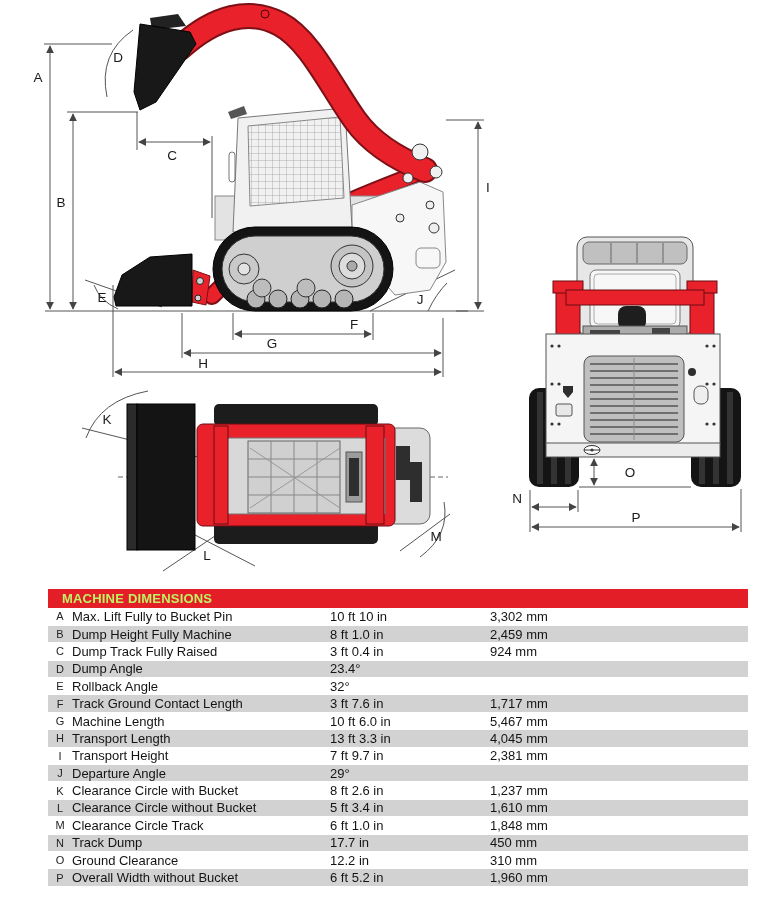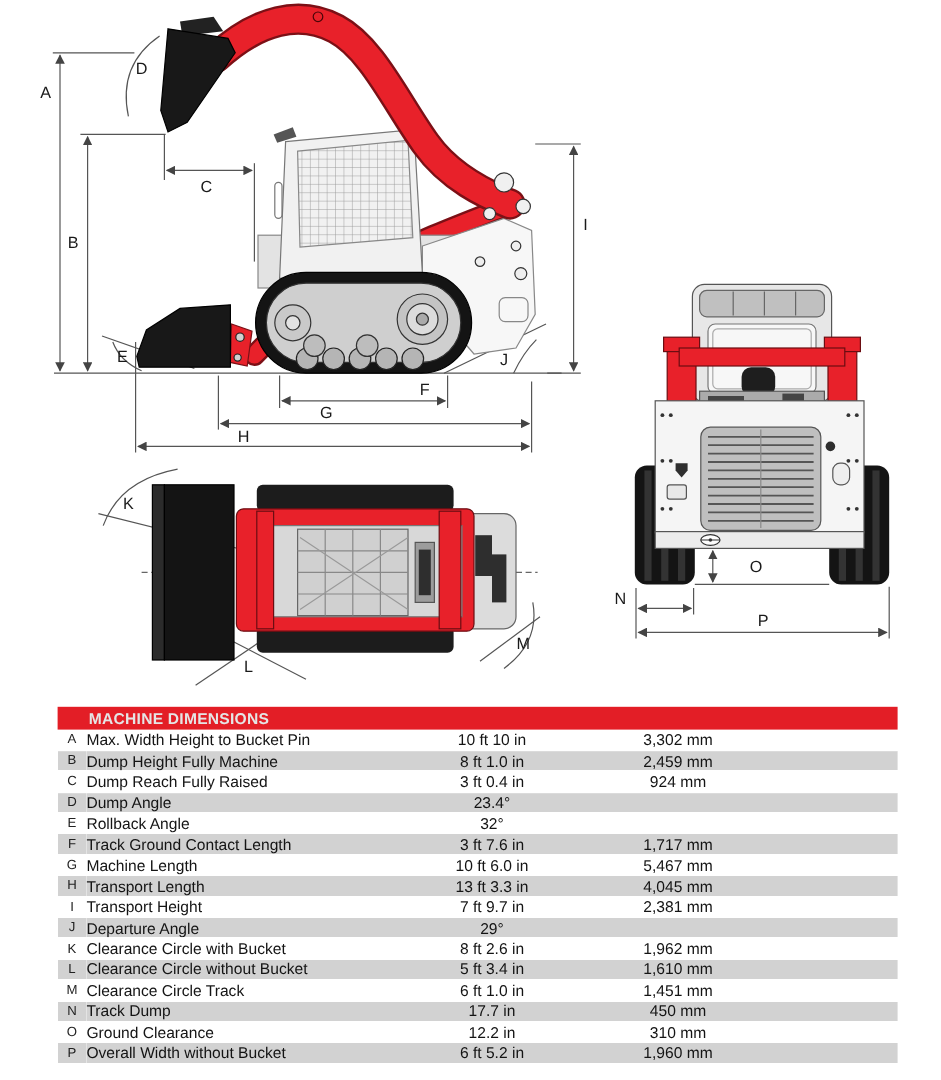--- a/index.html
+++ b/index.html
@@ -2,27 +2,27 @@
 <html><head>
 <meta charset="utf-8">
 <style>
   html,body{margin:0;padding:0;background:#fff;}
   body{width:784px;height:900px;overflow:hidden;font-family:"Liberation Sans",sans-serif;}
   .page{position:relative;width:784px;height:900px;background:#fff;}
   svg.diagrams{position:absolute;left:0;top:0;display:block;}
   .diagrams text{font-family:"Liberation Sans",sans-serif;font-size:13.5px;fill:#1a1a1a;}
   .dim-table{position:absolute;left:48px;top:589px;width:700px;border-collapse:collapse;
              table-layout:fixed;font-size:13px;color:#141414;}
-  .dim-table thead th{background:#e31e26;color:#e5e5e5;font-weight:bold;text-align:left;
-             padding:2px 0 2px 26px;font-size:13px;height:14px;letter-spacing:.2px;}
+  .dim-table thead th{background:#e31e26;color:#bef264;font-weight:bold;text-align:left;
+             padding:2px 0 2px 14px;font-size:13px;height:14px;letter-spacing:.2px;}
   .dim-table tbody tr{height:17.4px;border-bottom:1px solid #fff;background:#fff;}
   .dim-table tbody tr:nth-child(even){background:#d2d2d2;}
   .dim-table td{padding:0;white-space:nowrap;overflow:hidden;}
   td.k{font-size:11px;text-align:center;color:#222;}
-  td.i,td.m{text-align:center;}
+  td.i,td.m{}
 </style>
 </head>
 <body>
 
 <div class="page">
 
 <svg class="diagrams" width="784" height="588" viewBox="0 0 784 588">
   <defs>
     <marker id="ah" viewBox="0 0 10 10" refX="9" refY="5" markerWidth="8" markerHeight="8" orient="auto-start-reverse">
           <path d="M0,0 L10,5 L0,10 z" fill="#444"></path>
@@ -266,35 +266,35 @@
         <col style="width:108px">
   </colgroup>
   <thead>
     <tr>
       <th colspan="5">MACHINE DIMENSIONS</th>
     </tr>
   </thead>
   <tbody>
     <tr>
           <td class="k">A</td>
-          <td class="l">Max. Width Height to Bucket Pin</td>
+          <td class="l">Max. Lift Fully to Bucket Pin</td>
           <td class="i">10 ft 10 in</td>
           <td class="m">3,302 mm</td>
           <td class="sp"></td>
         </tr>
     <tr>
           <td class="k">B</td>
           <td class="l">Dump Height Fully Machine</td>
           <td class="i">8 ft 1.0 in</td>
           <td class="m">2,459 mm</td>
           <td class="sp"></td>
         </tr>
     <tr>
           <td class="k">C</td>
-          <td class="l">Dump Reach Fully Raised</td>
+          <td class="l">Dump Track Fully Raised</td>
           <td class="i">3 ft 0.4 in</td>
           <td class="m">924 mm</td>
           <td class="sp"></td>
         </tr>
     <tr>
           <td class="k">D</td>
           <td class="l">Dump Angle</td>
           <td class="i">23.4°</td>
           <td class="m"></td>
           <td class="sp"></td>
@@ -338,35 +338,35 @@
           <td class="k">J</td>
           <td class="l">Departure Angle</td>
           <td class="i">29°</td>
           <td class="m"></td>
           <td class="sp"></td>
         </tr>
     <tr>
           <td class="k">K</td>
           <td class="l">Clearance Circle with Bucket</td>
           <td class="i">8 ft 2.6 in</td>
-          <td class="m">1,962 mm</td>
+          <td class="m">1,237 mm</td>
           <td class="sp"></td>
         </tr>
     <tr>
           <td class="k">L</td>
           <td class="l">Clearance Circle without Bucket</td>
           <td class="i">5 ft 3.4 in</td>
           <td class="m">1,610 mm</td>
           <td class="sp"></td>
         </tr>
     <tr>
           <td class="k">M</td>
           <td class="l">Clearance Circle Track</td>
           <td class="i">6 ft 1.0 in</td>
-          <td class="m">1,451 mm</td>
+          <td class="m">1,848 mm</td>
           <td class="sp"></td>
         </tr>
     <tr>
           <td class="k">N</td>
           <td class="l">Track Dump</td>
           <td class="i">17.7 in</td>
           <td class="m">450 mm</td>
           <td class="sp"></td>
         </tr>
     <tr>

